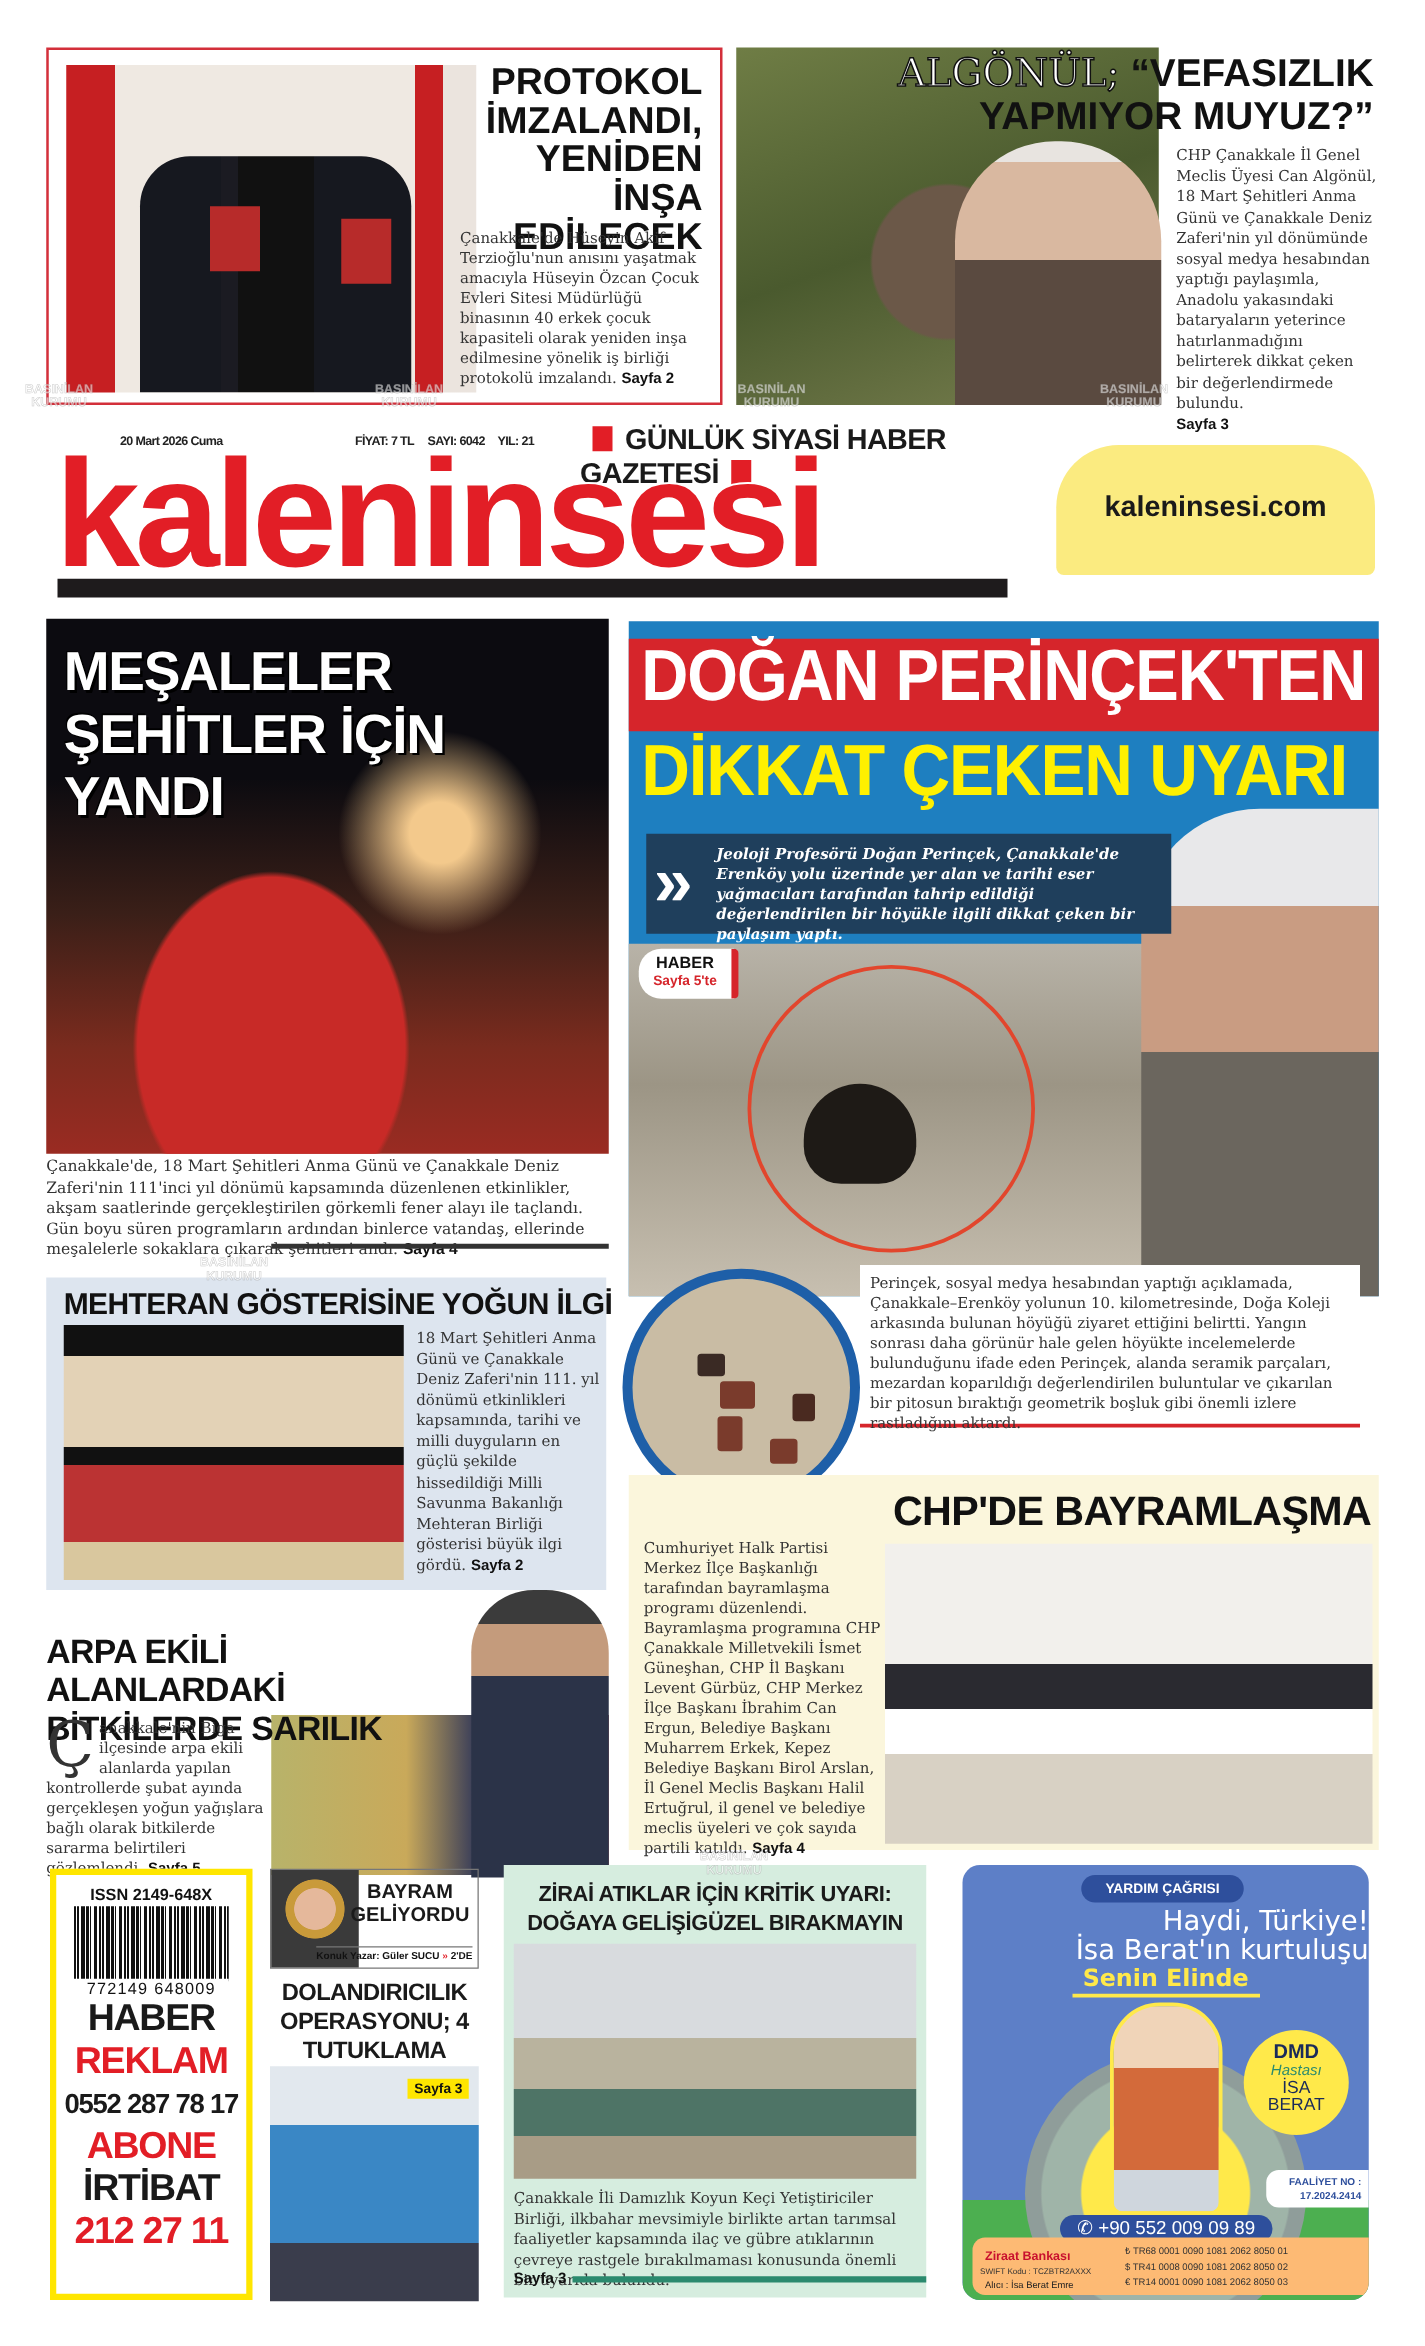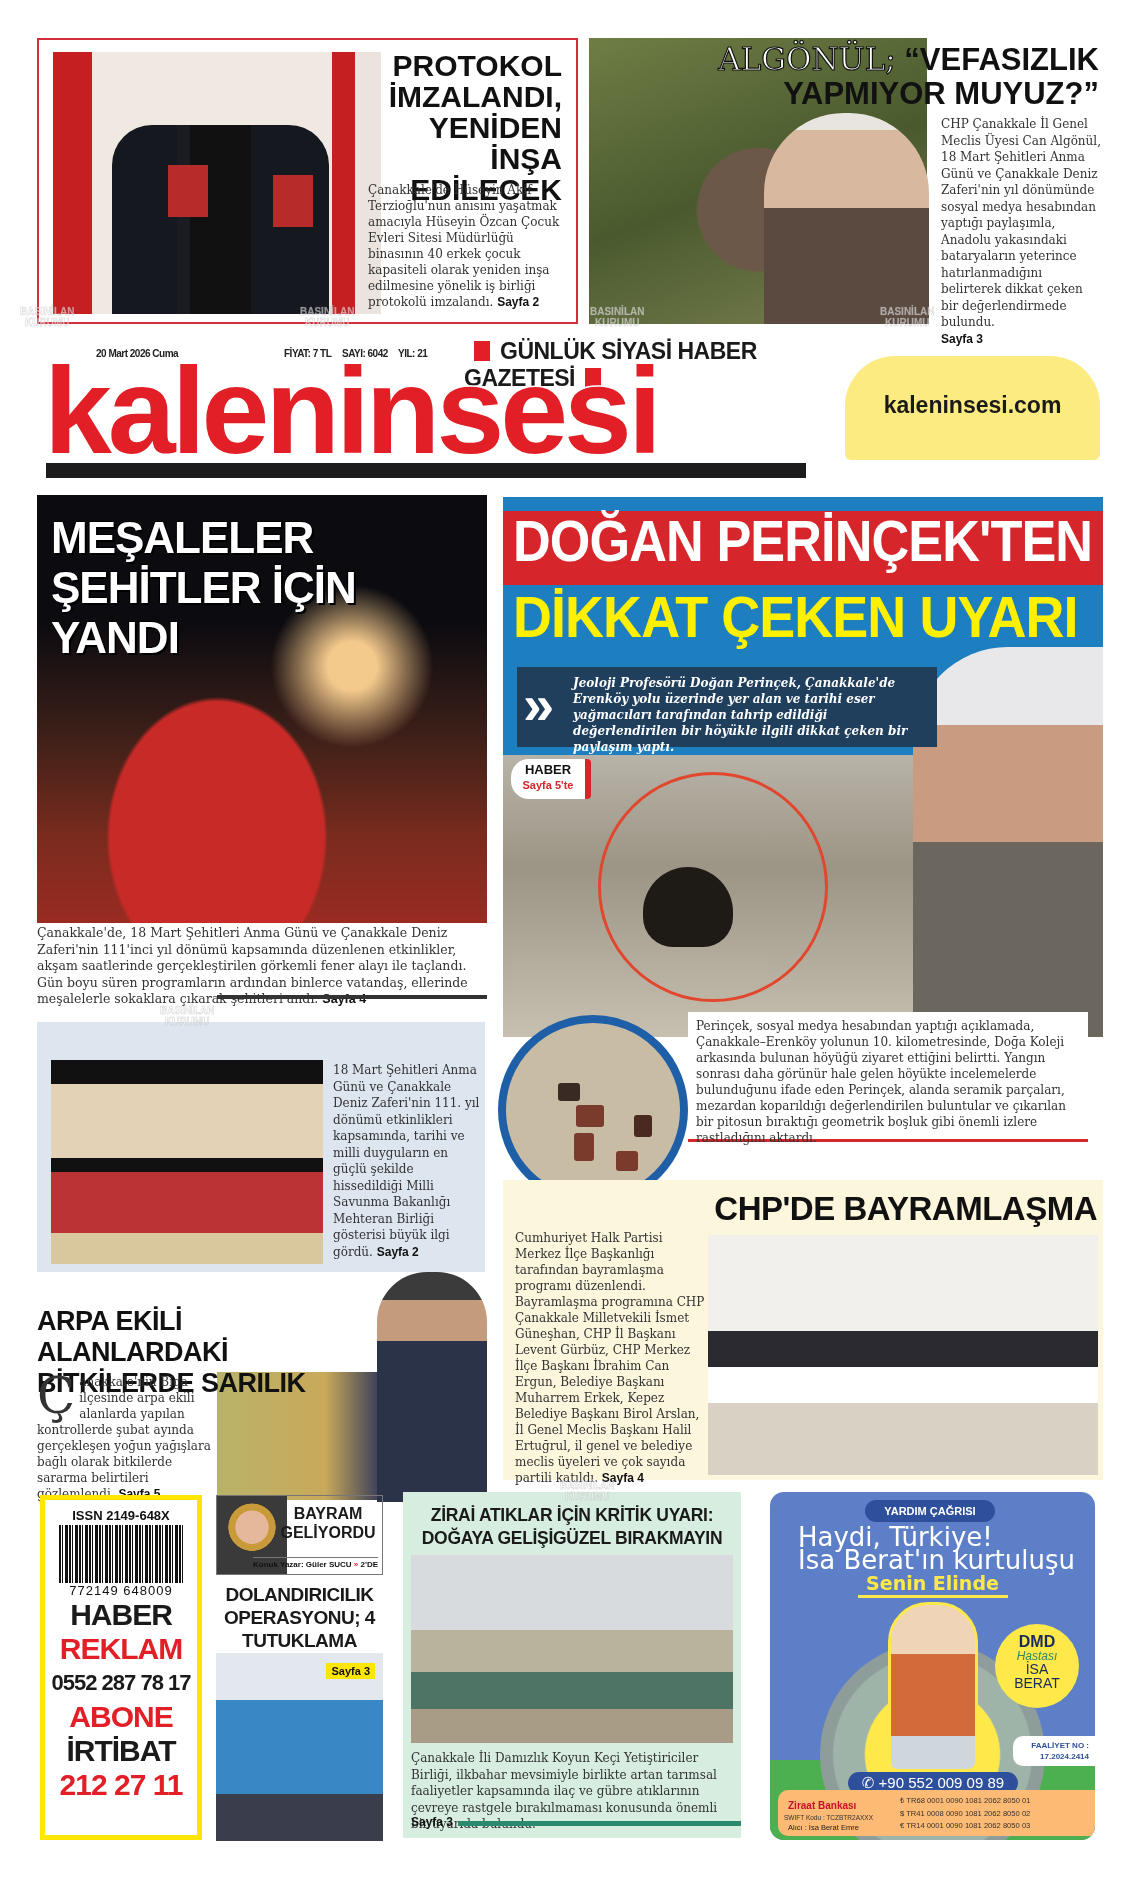--- a/index.html
+++ b/index.html
@@ -102,21 +102,21 @@
 
   #zirai { left: 403px; top: 1492px; width: 338px; height: 346px; background: #d6eddf; }
   #zirai h2 { position:absolute; left: 0; right: 0; top: 12px; text-align: center; font-family: "Liberation Sans", sans-serif; font-weight: 900; font-size: 17.5px; line-height: 23px; color: #1a1a1a; letter-spacing: -0.3px; }
   #zirai .photo { position:absolute; left: 8px; top: 63px; width: 322px; height: 188px; background: linear-gradient(180deg, #d8dbde 0 40%, #b9b39e 40% 62%, #4e7466 62% 82%, #a89c86 82%); }
   #zirai p { position:absolute; left: 8px; top: 258px; width: 325px; font-size: 12px; line-height: 16.5px; color: #333; }
   #zirai .rule { position:absolute; left: 55px; top: 329px; width: 283px; height: 5px; background: #2b8a6e; }
   #zirai .sayfa { position:absolute; left: 8px; top: 323px; font-size: 12px; }
 
   #appeal { left: 770px; top: 1492px; width: 325px; height: 348px; background: #5d7fc7; border-radius: 14px; overflow: hidden; }
   #appeal .pill { position:absolute; left: 95px; top: 8px; width: 130px; height: 22px; border-radius: 11px; background: #2e4f9c; color: #fff; text-align: center; font-family: "Liberation Sans", sans-serif; font-weight: 700; font-size: 11px; line-height: 22px; }
-  #appeal .h1 { position:absolute; left: 0; right: 0; top: 34px; text-align: left; font-family: "DejaVu Sans", sans-serif; font-size: 26px; line-height: 23px; color: #fff; padding-left: 28px; }
+  #appeal .h1 { position:absolute; left: 0; right: 0; top: 34px; text-align: right; font-family: "DejaVu Sans", sans-serif; font-size: 22px; line-height: 23px; color: #fff; padding-left: 28px; }
   #appeal .h2 { position:absolute; left: 0; right: 0; top: 80px; text-align: center; font-family: "DejaVu Sans", sans-serif; font-size: 19px; color: #ffe94a; font-weight: 700; }
   #appeal .underline { position:absolute; left: 88px; top: 103px; width: 150px; height: 3px; background: #ffe94a; }
   #appeal .rainbow { position:absolute; left: 50px; top: 150px; width: 225px; height: 225px; border-radius: 50%; background: radial-gradient(circle, #ffe94a 0 42%, #9fb4a8 43% 62%, #8f9d9a 63% 80%, transparent 81%); }
   #appeal .child { position:absolute; left: 118px; top: 110px; width: 90px; height: 170px; background: linear-gradient(180deg, #f0d4b8 0 30%, #d36a3a 30% 80%, #cfd6dd 80%); border-radius: 40px 40px 10px 10px; border: 3px solid #ffe94a; }
   #appeal .dmd { position:absolute; right: 16px; top: 132px; width: 84px; height: 84px; border-radius: 50%; background: #ffe94a; text-align: center; font-family: "Liberation Sans", sans-serif; color: #1a2a5a; }
   #appeal .dmd .a { display:block; font-weight: 900; font-size: 16px; padding-top: 10px; line-height: 16px; }
   #appeal .dmd .b { display:block; font-style: italic; font-size: 12px; color: #2b8a6e; line-height: 12px; }
   #appeal .dmd .c { display:block; font-size: 14px; line-height: 14px; }
   #appeal .grass { position:absolute; left: 0; bottom: 0; width: 100%; height: 80px; background: #4caf50; }
   #appeal .faaliyet { position:absolute; right: 0; top: 244px; width: 82px; height: 30px; background: #fff; border-radius: 10px 0 0 10px; text-align: right; padding-right: 6px; font-family: "Liberation Sans", sans-serif; font-weight: 700; font-size: 8px; line-height: 11px; color: #2e4f9c; padding-top: 4px; }
@@ -191,20 +191,21 @@
   <div class="shard" style="left:70px;top:82px;width:28px;height:22px"></div>
   <div class="shard" style="left:68px;top:110px;width:20px;height:28px"></div>
   <div class="shard" style="left:128px;top:92px;width:18px;height:22px;background:#4a2a20"></div>
   <div class="shard" style="left:110px;top:128px;width:22px;height:20px"></div>
 </div>
 <div id="lead-body" class="abs">
   <p>Perinçek, sosyal medya hesabından yaptığı açıklamada, Çanakkale–Erenköy yolunun 10. kilometresinde, Doğa Koleji arkasında bulunan höyüğü ziyaret ettiğini belirtti. Yangın sonrası daha görünür hale gelen höyükte incelemelerde bulunduğunu ifade eden Perinçek, alanda seramik parçaları, mezardan koparıldığı değerlendirilen buluntular ve çıkarılan bir pitosun bıraktığı geometrik boşluk gibi önemli izlere rastladığını aktardı.</p>
 </div>
 
 <div id="mehteran" class="abs">
+  <h2>MEHTERAN GÖSTERİSİNE YOĞUN İLGİ</h2>
   <div class="photo"></div>
   <p><span>18 Mart Şehitleri Anma Günü ve Çanakkale Deniz Zaferi'nin 111. yıl dönümü etkinlikleri kapsamında, tarihi ve milli duyguların en güçlü şekilde hissedildiği Milli Savunma Bakanlığı Mehteran Birliği gösterisi büyük ilgi gördü.</span> <span class="sayfa">Sayfa 2</span></p>
 </div>
 
 <div id="arpa" class="abs">
   <div class="photo"></div>
   <div class="man"></div>
   <h2 style="width:340px">ARPA EKİLİ ALANLARDAKİ BİTKİLERDE SARILIK</h2>
   <p><span class="dropcap">Ç</span><span>anakkale'nin Biga ilçesinde arpa ekili alanlarda yapılan kontrollerde şubat ayında gerçekleşen yoğun yağışlara bağlı olarak bitkilerde sararma belirtileri gözlemlendi.</span> <span class="sayfa">Sayfa 5</span></p>
 </div>

